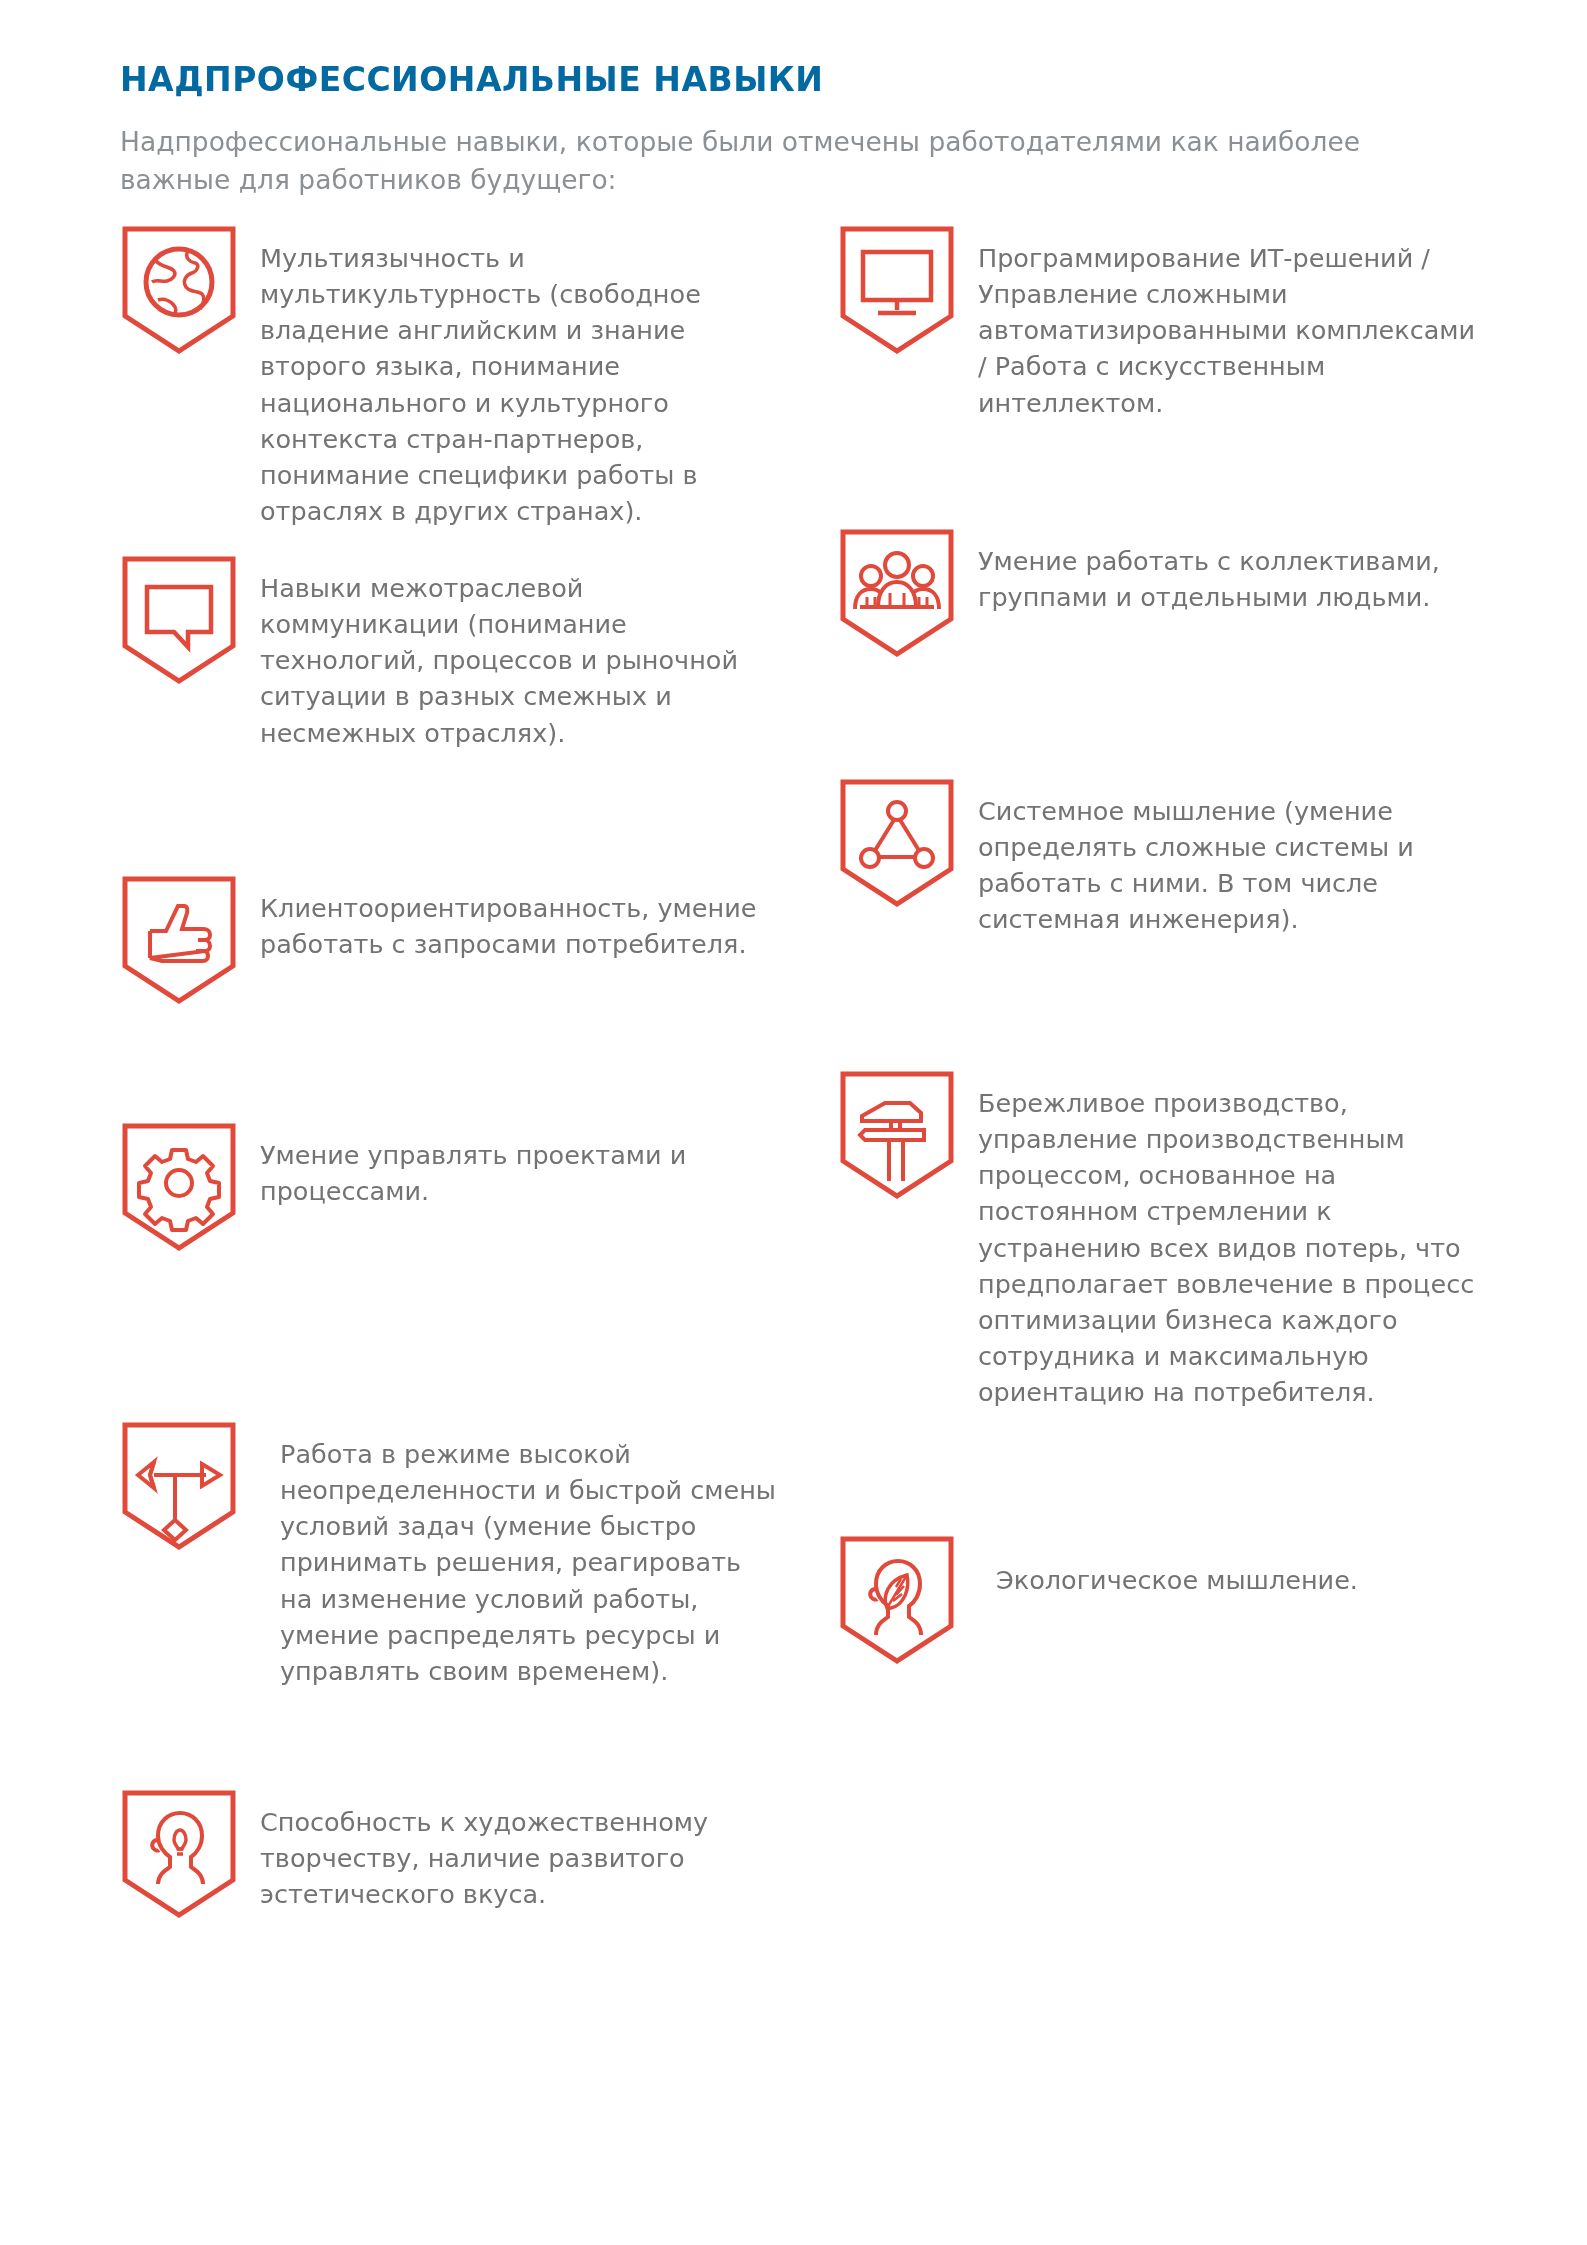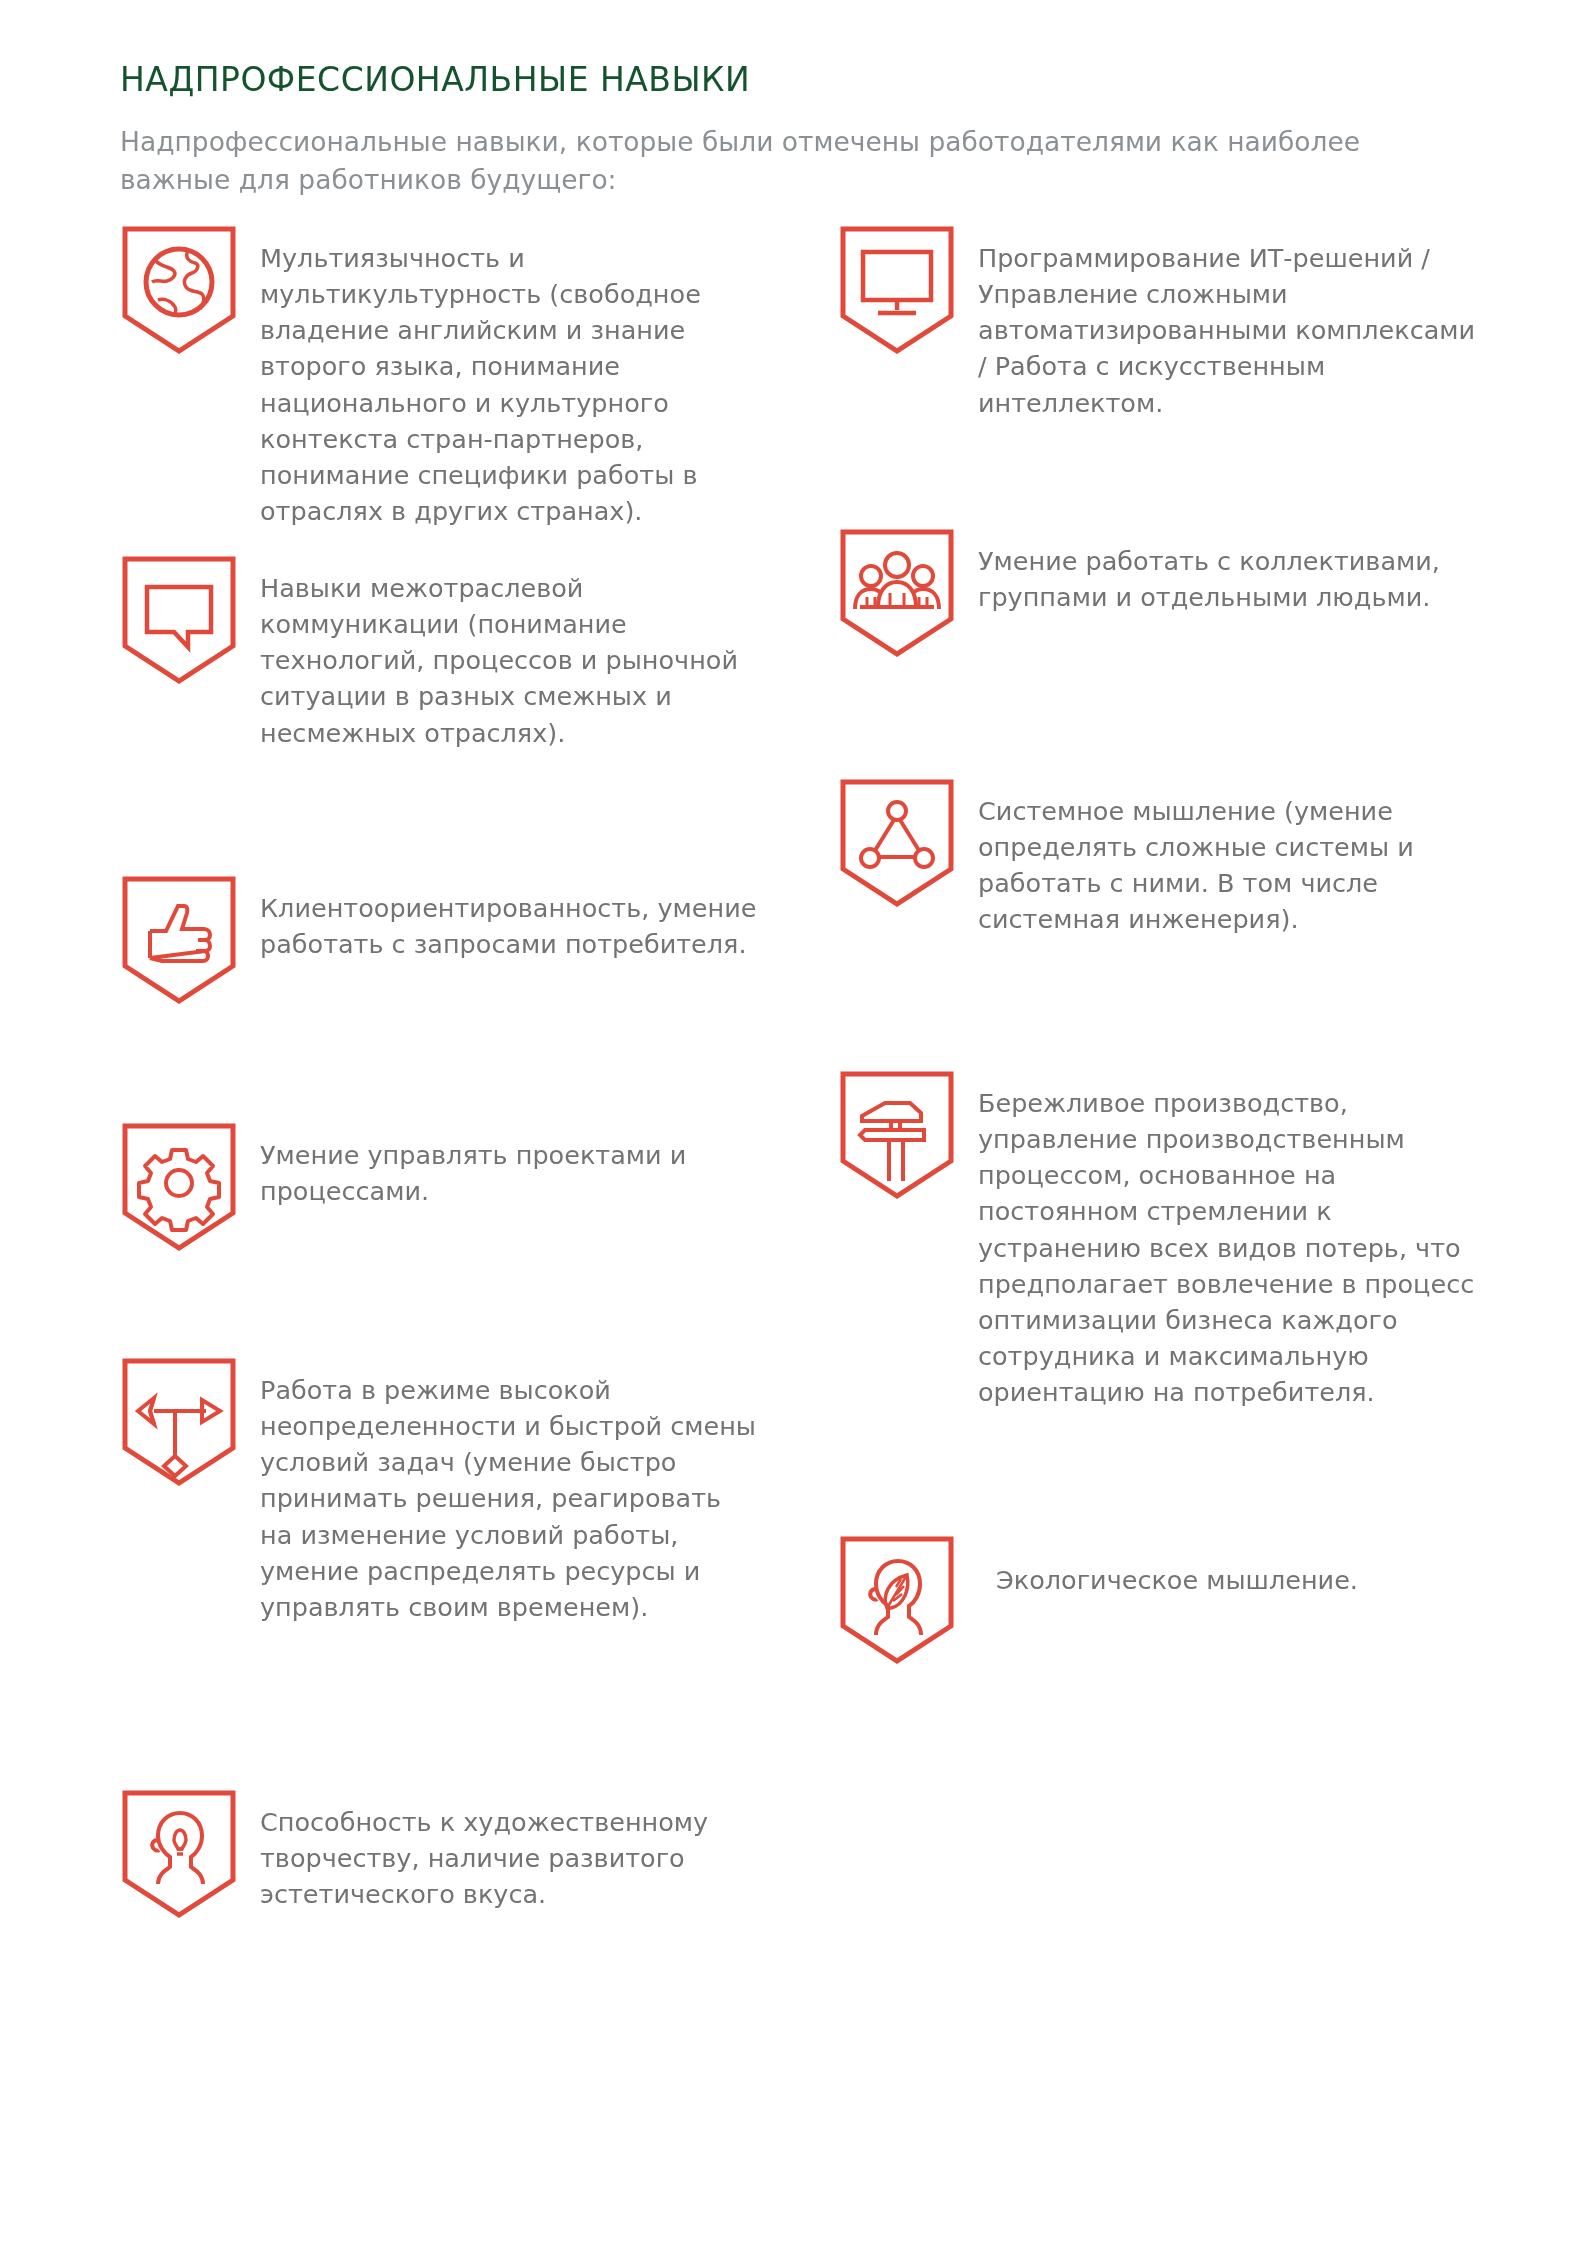--- a/index.html
+++ b/index.html
@@ -18,24 +18,24 @@
 
   .page {
     position: relative;
     width: 1587px;
     height: 2245px;
     padding: 60px 105px 0 120px;
   }
 
   
   .section-title {
-    color: #14532d;
+    color: #0369a1;
     font-size: 33px;
     letter-spacing: 0.5px;
-    font-weight: 400;
+    font-weight: 700;
     text-transform: uppercase;
     margin-bottom: 24px;
     white-space: nowrap;
   }
 
   .intro {
     color: #8b9094;
     font-size: 26.5px;
     line-height: 1.42;
     font-weight: 400;
@@ -136,21 +136,21 @@
         <div class="shield">
           <svg viewBox="0 0 118 132" fill="none" stroke="#e1493a" stroke-width="5">
             <path d="M5 5 H113 V92 L59 127 L5 92 Z"></path>
             <path d="M52 29 h14 l2 9 8 3 7-6 10 10 -6 7 3 8 9 2 v14 l-9 2 -3 8 6 7 -10 10 -7-6 -8 3 -2 9 h-14 l-2-9 -8-3 -7 6 -10-10 6-7 -3-8 -9-2 v-14 l9-2 3-8 -6-7 10-10 7 6 8-3 Z" stroke-width="4" stroke-linejoin="round"></path>
             <circle cx="59" cy="62" r="13" stroke-width="4"></circle>
           </svg>
         </div>
         <div class="skill-text">Умение управлять проектами и процессами.</div>
       </div>
 
-      <div class="skill" style="top:1132px;left:0px;">
+      <div class="skill" style="top:1196px;left:0px;gap:20px;">
         <div class="shield">
           <svg viewBox="0 0 118 132" fill="none" stroke="#e1493a" stroke-width="5">
             <path d="M5 5 H113 V92 L59 127 L5 92 Z"></path>
             <path d="M18 55 L34 42 L30 55 L34 68 Z" stroke-width="4"></path>
             <path d="M30 55 L34 42 M30 55 L34 68" stroke-width="4"></path>
             <path d="M34 55 H86" stroke-width="4"></path>
             <path d="M82 44 L100 55 L82 66 Z" stroke-width="4"></path>
             <path d="M55 55 V100" stroke-width="4"></path>
             <path d="M44 110 L55 100 L66 110 L55 120 Z" stroke-width="4"></path>
           </svg>

